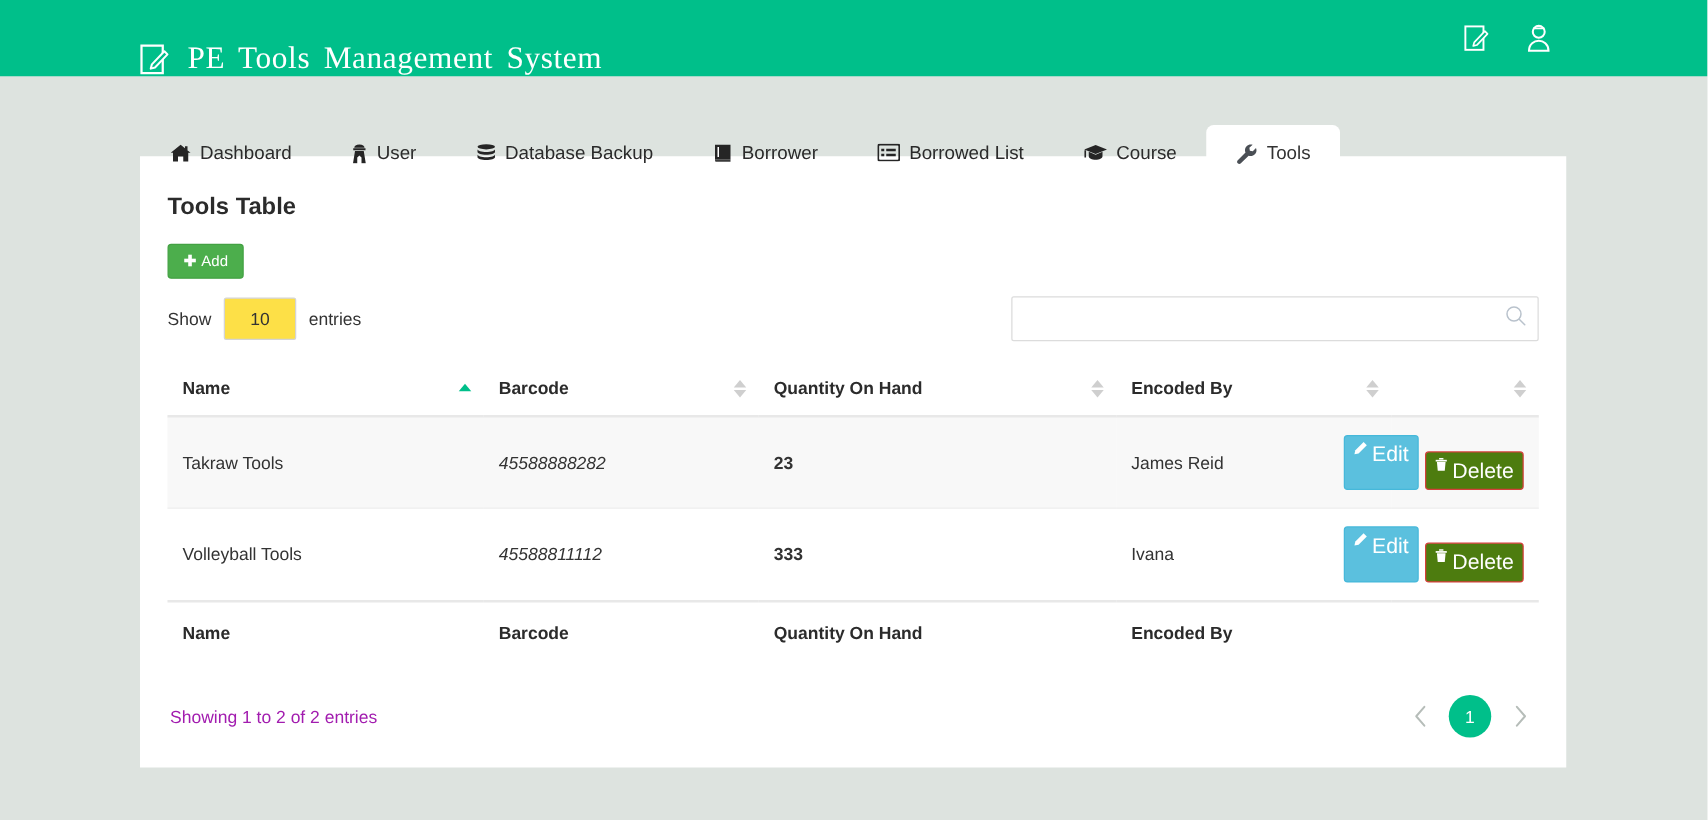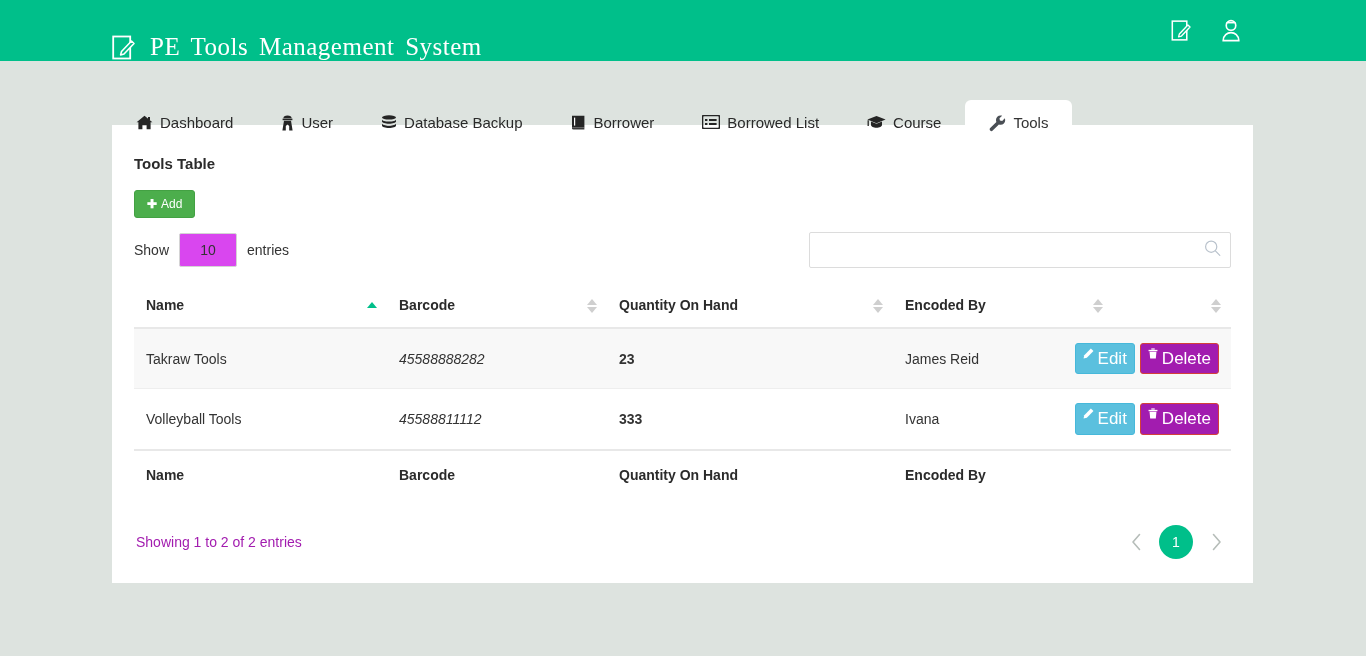--- a/index.html
+++ b/index.html
@@ -81,21 +81,21 @@
 
   
   .card {
     margin: 0 0 0 112px;
     width: 1141px;
     background: #ffffff;
     padding: 24px 22px 18px 22px;
     min-height: 430px;
   }
   .card-title {
-    font-size: 15px;
+    font-size: 19px;
     font-weight: bold;
     color: #2b2b2b;
     margin: 6px 0 18px 0;
   }
 
   
   .btn-add {
     display: inline-flex;
     align-items: center;
     gap: 4px;
@@ -122,21 +122,21 @@
     display: flex;
     align-items: center;
     gap: 10px;
     font-size: 14px;
     color: #333;
   }
   .length-select {
     width: 58px;
     height: 34px;
     border: 1px solid #d4d4d4;
-    background: #d946ef;
+    background: #fde047;
     text-align: center;
     font-size: 14px;
     color: #333;
     font-family: "Liberation Sans", sans-serif;
     border-radius: 2px;
   }
   .search-wrap {
     position: relative;
     width: 422px;
   }
@@ -245,21 +245,21 @@
     font-size: 17px;
     color: #fff;
     padding: 4px 7px;
     border-radius: 3px;
     cursor: pointer;
     line-height: 1.25;
     border: 1px solid transparent;
     white-space: nowrap;
   }
   .btn-edit { background: #5bc0de; border-color: #46b8da; }
-  .btn-del  { background: #a21caf; border-color: #d43f3a; }
+  .btn-del  { background: #4d7c0f; border-color: #d43f3a; margin-top: 13px; }
   .btn-sm svg { display: block; }
 
   
   .bottom-row {
     display: flex;
     align-items: center;
     justify-content: space-between;
     margin-top: 22px;
     padding: 0 2px;
     height: 46px;

